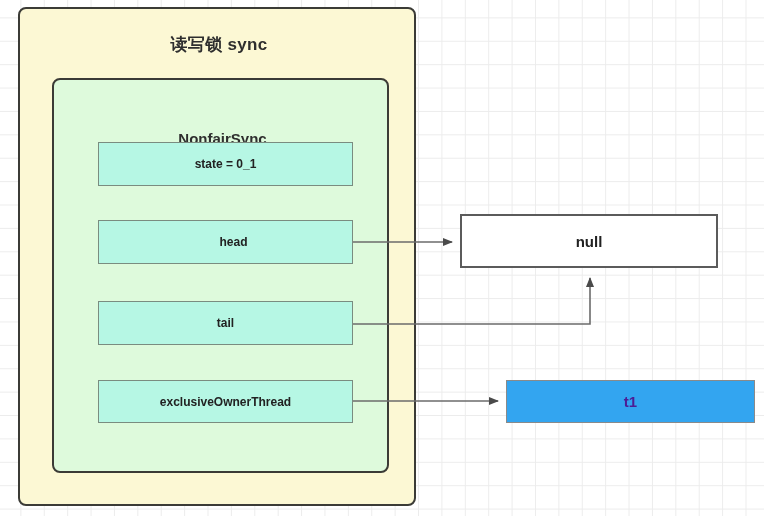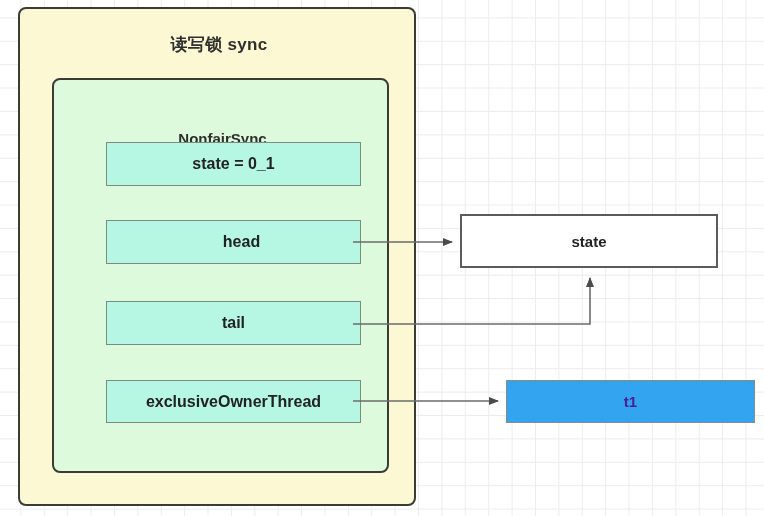--- a/index.html
+++ b/index.html
@@ -75,24 +75,24 @@
     font-size: 15px;
     font-weight: bold;
     color: #2e2e2e;
     margin-top: 28px;
   }
 
   
   .field-box {
     background: #b6f7e4;
     border: 1px solid #7a8c80;
-    font-size: 16px;
+    font-size: 12px;
     font-weight: bold;
     color: #222222;
-    left: 106px;
+    left: 98px;
     width: 255px;
     height: 44px;
   }
   .field-state  { top: 142px; }
   .field-head   { top: 220px; padding-left: 16px; }
   .field-tail   { top: 301px; }
   .field-eot    { top: 380px; height: 43px; }
 
   
   .null-box {
@@ -147,21 +147,21 @@
     <span>head</span>
   </div>
   <div class="node field-box field-tail">
     <span>tail</span>
   </div>
   <div class="node field-box field-eot">
     <span>exclusiveOwnerThread</span>
   </div>
 
   <div class="node null-box">
-    <span>state</span>
+    <span>null</span>
   </div>
   <div class="node t1-box">
     <span>t1</span>
   </div>
 
   <svg class="edges" viewBox="0 0 764 516">
     <defs>
       <marker id="arrowhead" markerWidth="10" markerHeight="8" refX="9" refY="4" orient="auto" markerUnits="userSpaceOnUse">
         <path d="M 0 0 L 10 4 L 0 8 z" fill="#4a4a4a"></path>
       </marker>

